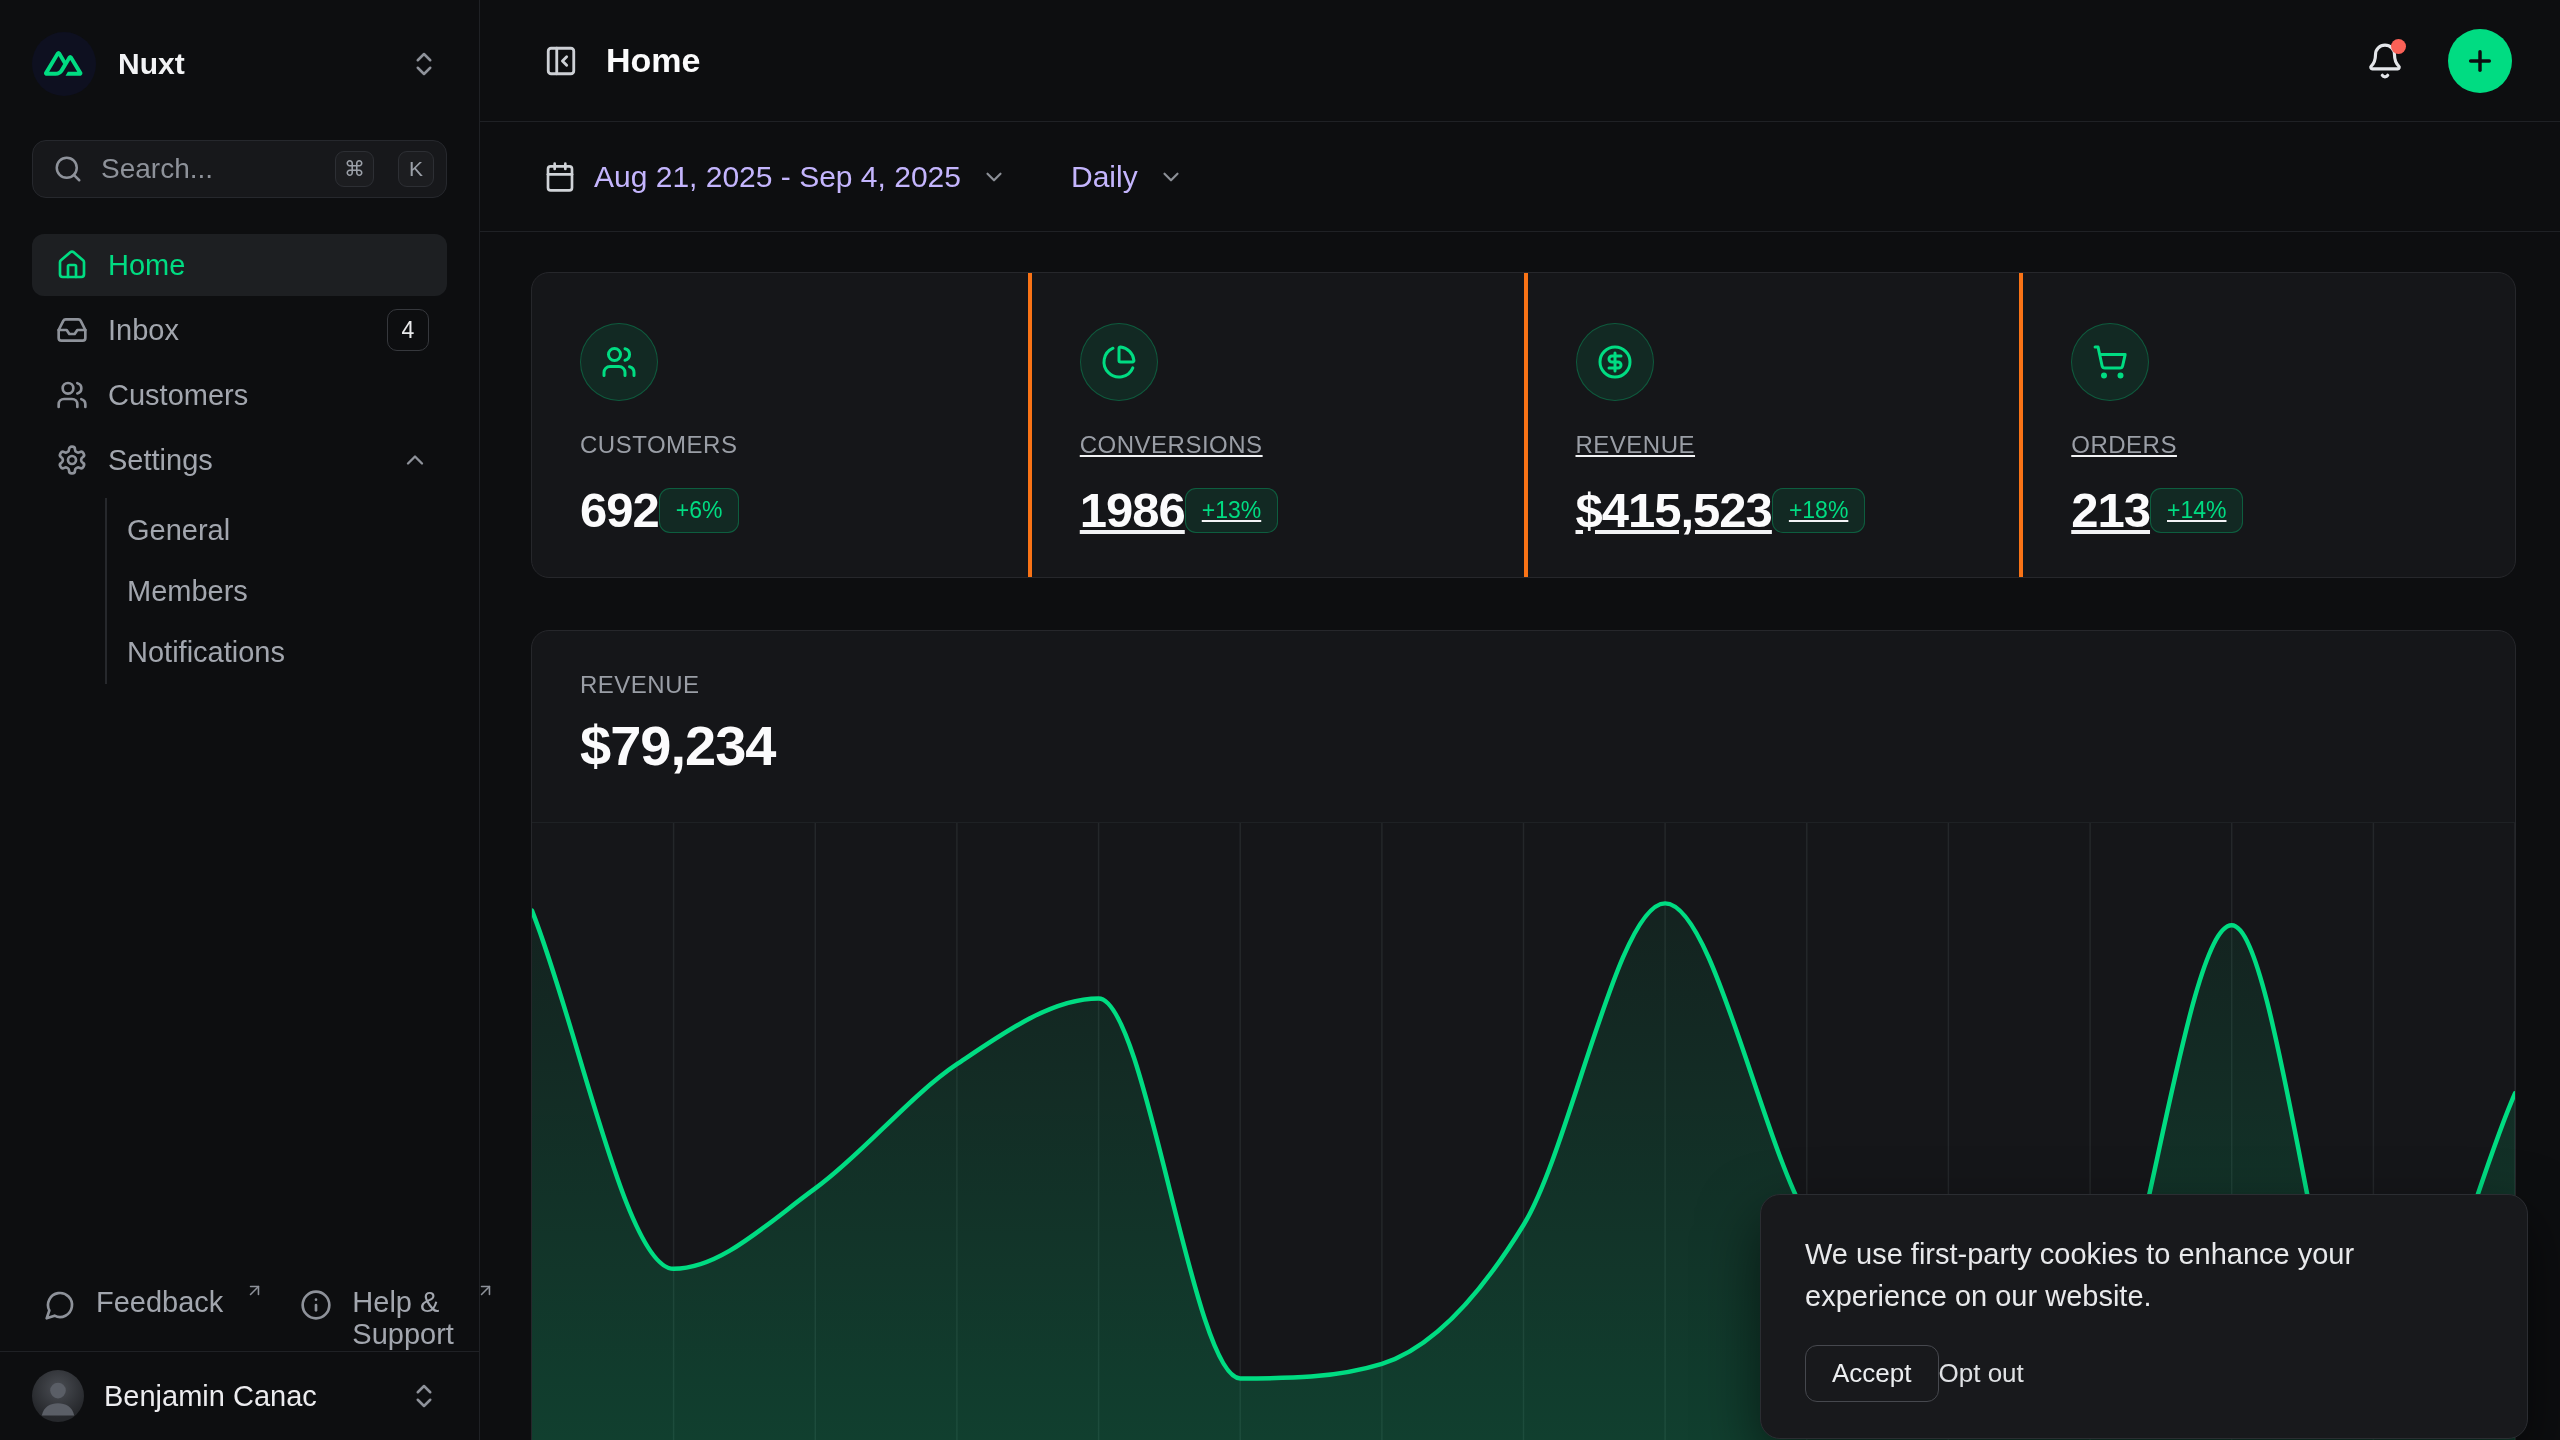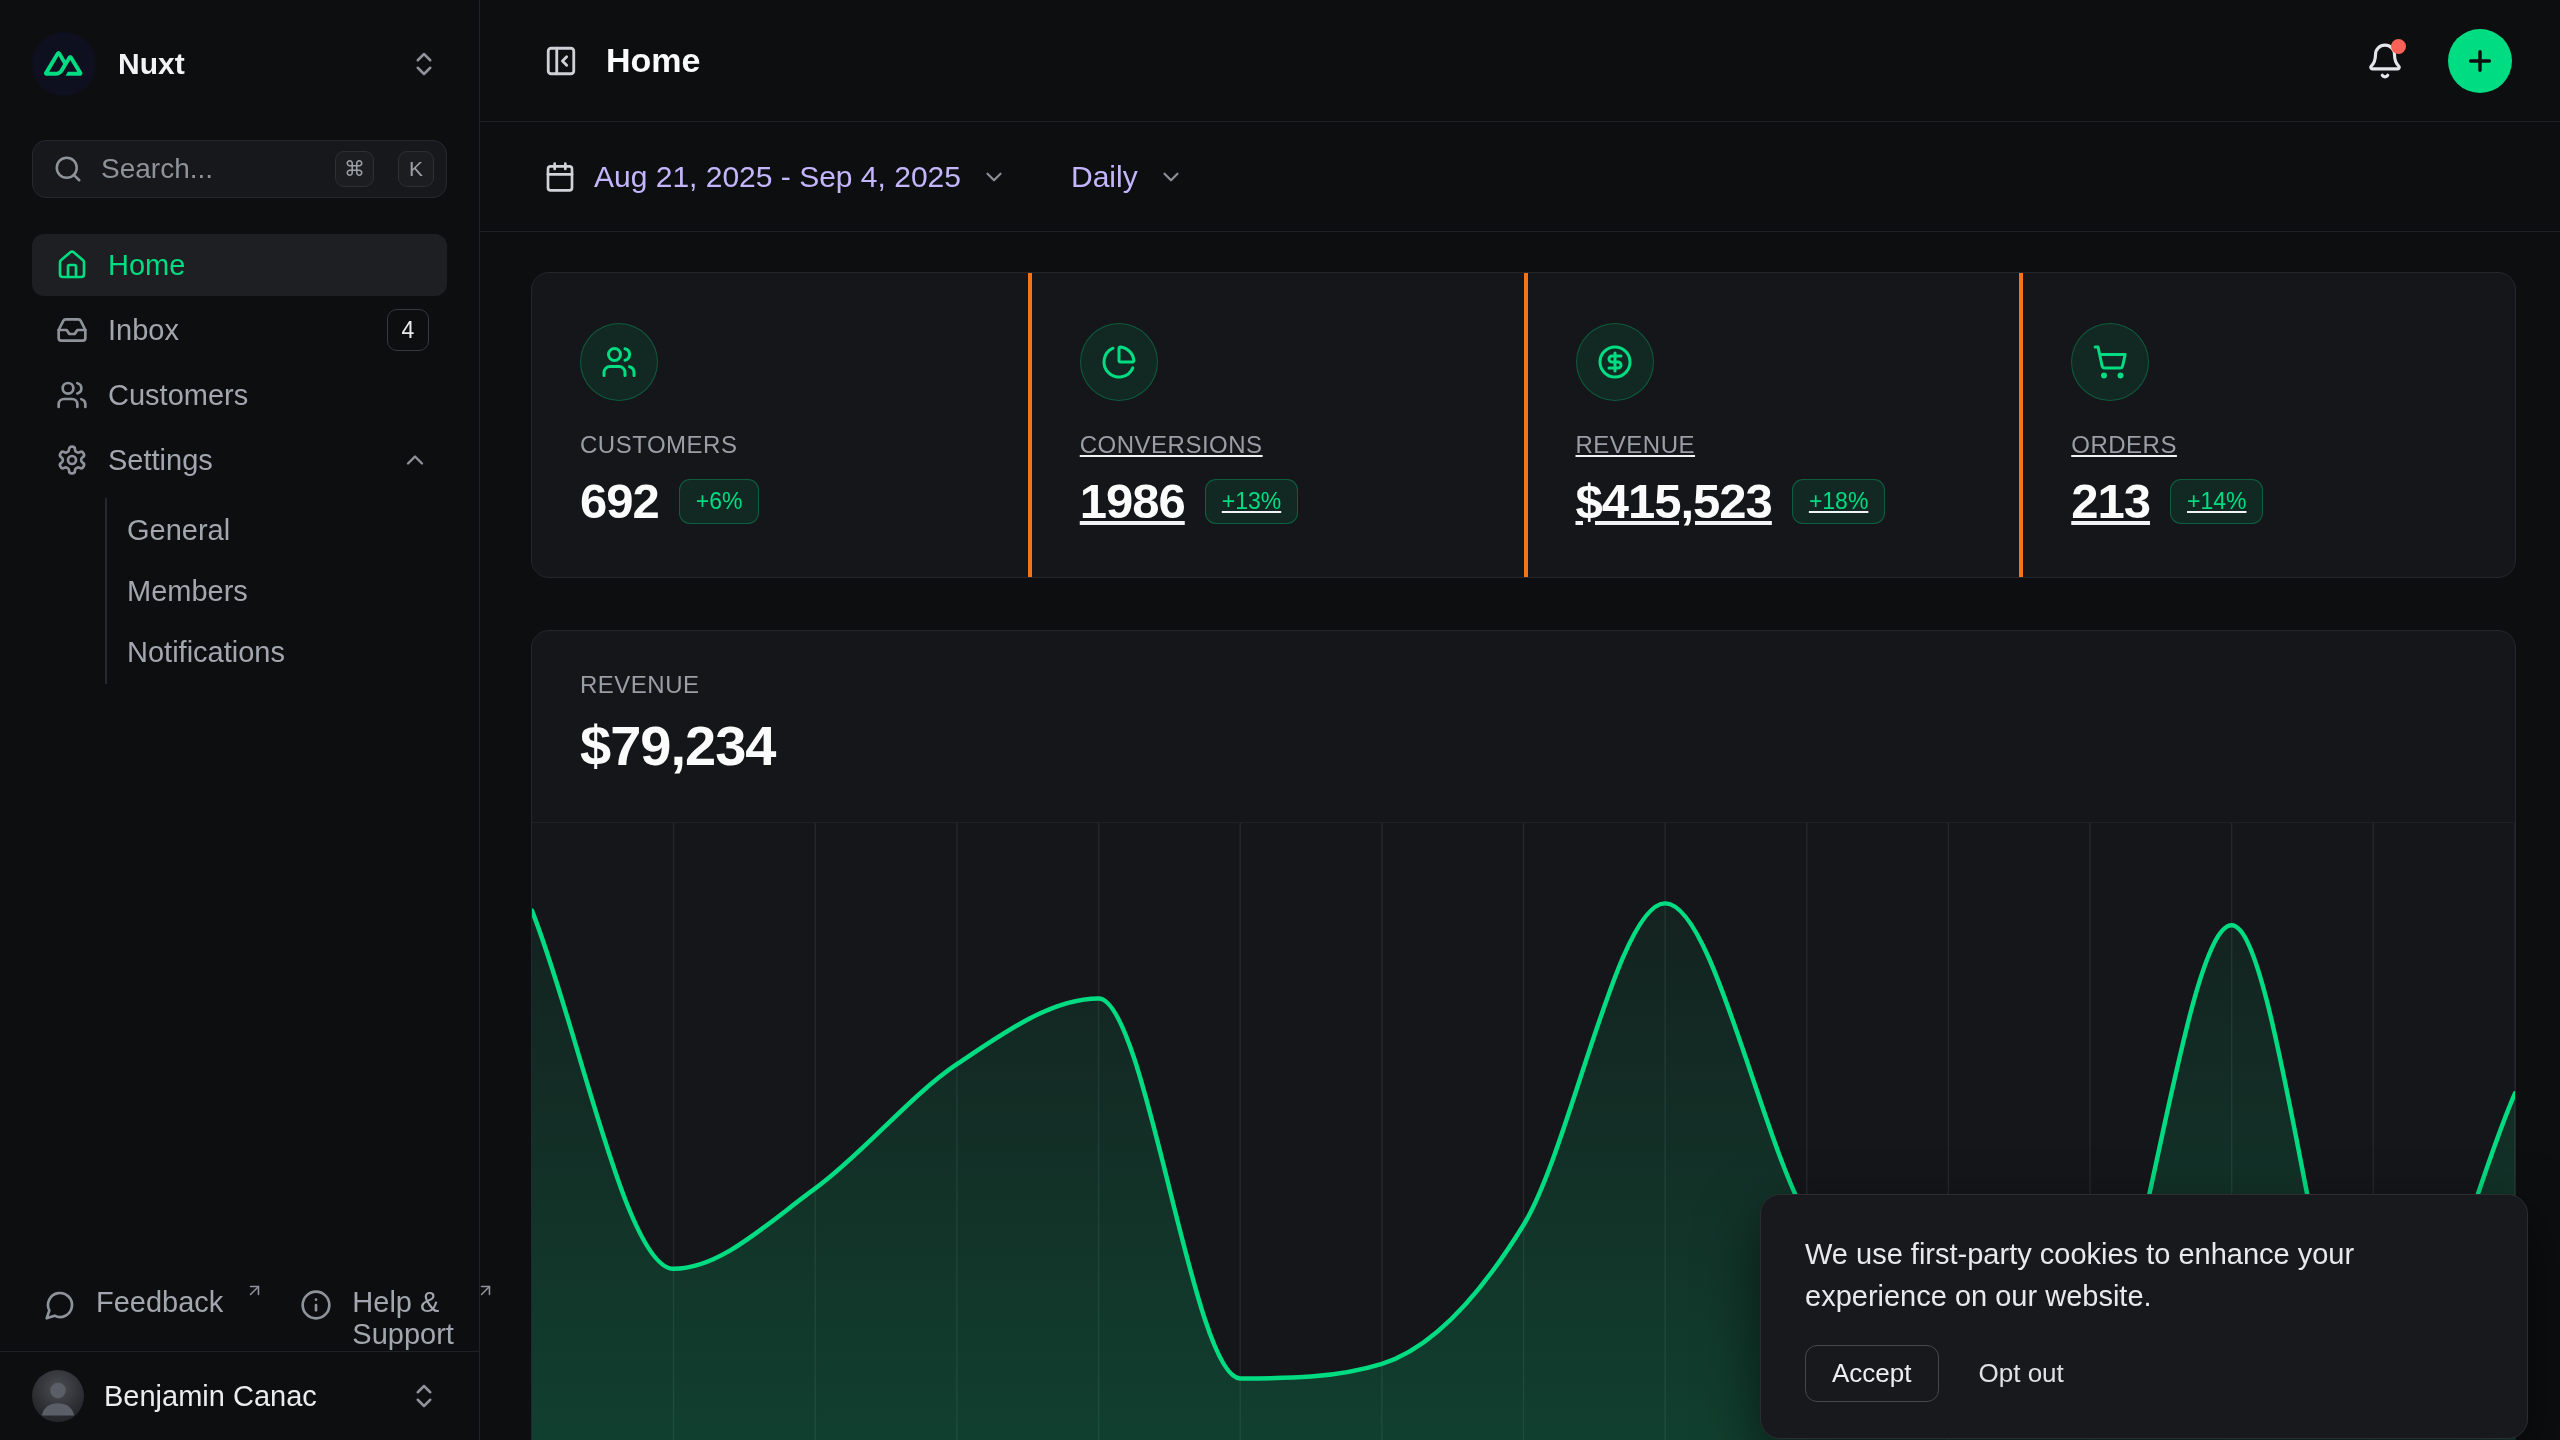--- a/index.html
+++ b/index.html
@@ -126,21 +126,21 @@
     display:grid; grid-template-columns:1fr 1fr 1fr 1fr; overflow:hidden;
   }
   .stat-cell { padding:50px 44px 0 48px; position:relative; cursor:pointer; }
   .stat-cell + .stat-cell { border-left:4px solid #f97316;text-decoration:underline; }
   .stat-icon-circle {
     width:78px; height:78px; border-radius:50%;
     background:rgba(0,220,130,0.10); border:1px solid rgba(0,220,130,0.28);
     display:flex; align-items:center; justify-content:center; color:#00dc82;
   }
   .stat-label { margin-top:30px; font-size:24px; font-weight:500; letter-spacing:0.5px; color:#9a9ea6; }
-  .stat-value-row { margin-top:14px; display:flex; align-items:center; gap:20px; }
+  .stat-value-row { margin-top:23px; display:flex; align-items:center; }
   .stat-value { font-size:49px; font-weight:700; color:#fbfbfc; letter-spacing:-1px; }
   .delta-badge {
     padding:8px 16px; border-radius:11px; font-size:23px; font-weight:500;
     color:#00dc82; background:rgba(0,220,130,0.10); border:1px solid rgba(0,220,130,0.30);
   }
 
   .revenue-card {
     margin-top:52px; height:900px; background:#151619;
     border:1px solid #26272b; border-radius:18px; overflow:hidden;
     display:flex; flex-direction:column;
@@ -152,21 +152,21 @@
   .chart-area svg { position:absolute; inset:0; width:100%; height:100%; }
 
   
   .cookie-banner {
     position:absolute; left:1760px; top:1194px; width:768px;
     background:#18191c; border:1px solid #2b2d32; border-radius:20px;
     box-shadow:0 24px 60px rgba(0,0,0,0.55);
     padding:38px 44px 36px 44px; z-index:50;
   }
   .cookie-text { font-size:29px; line-height:1.45; color:#e8e9eb; max-width:620px; }
-  .cookie-actions { margin-top:28px; display:flex; align-items:center; gap:40px; }
+  .cookie-actions { margin-top:28px; display:flex; align-items:center; }
   .accept-btn {
     background:transparent; border:1px solid #46484e; border-radius:12px;
     color:#eceef0; font-size:26px; font-weight:500; padding:12px 26px; cursor:pointer;
     font-family:inherit;
   }
   .optout-btn {
     background:transparent; border:none; color:#dfe1e4; font-size:26px; font-weight:500;
     cursor:pointer; font-family:Liberation Sans, sans-serif;
   }
 </style>

